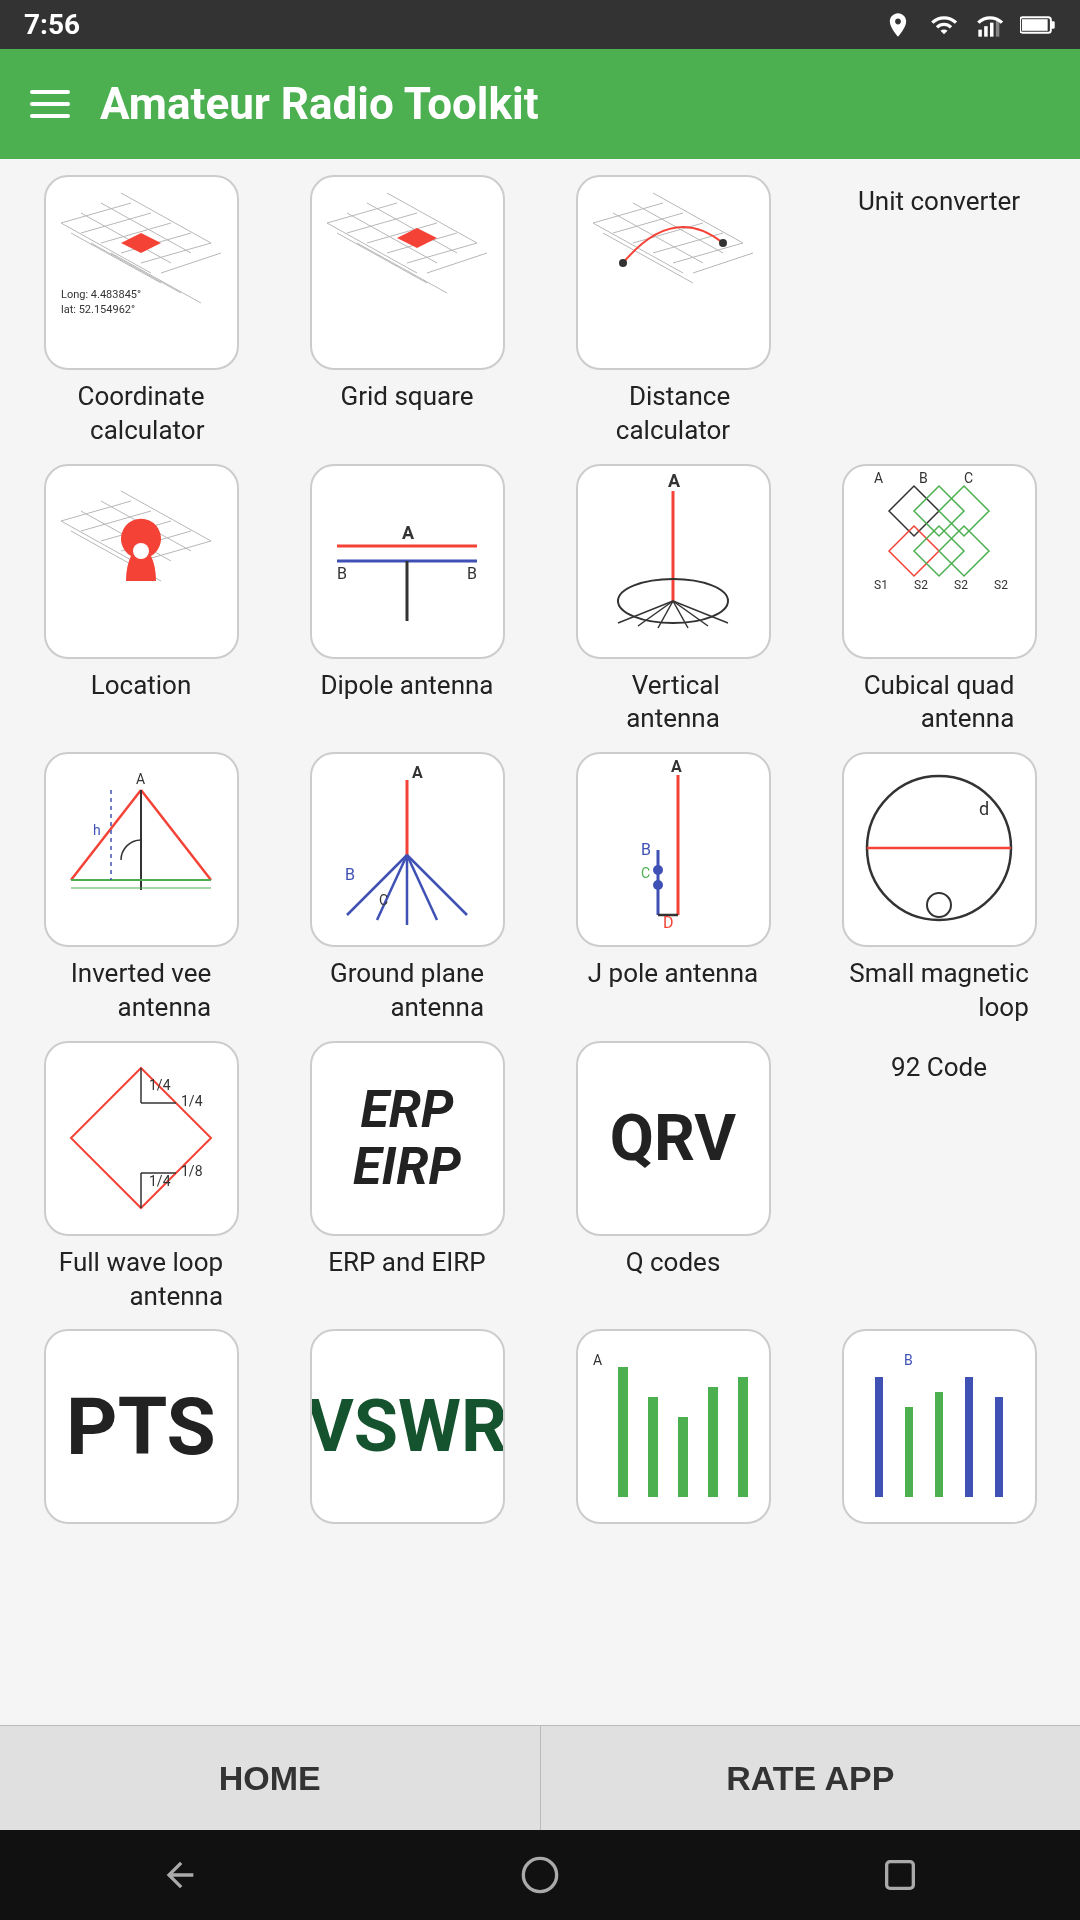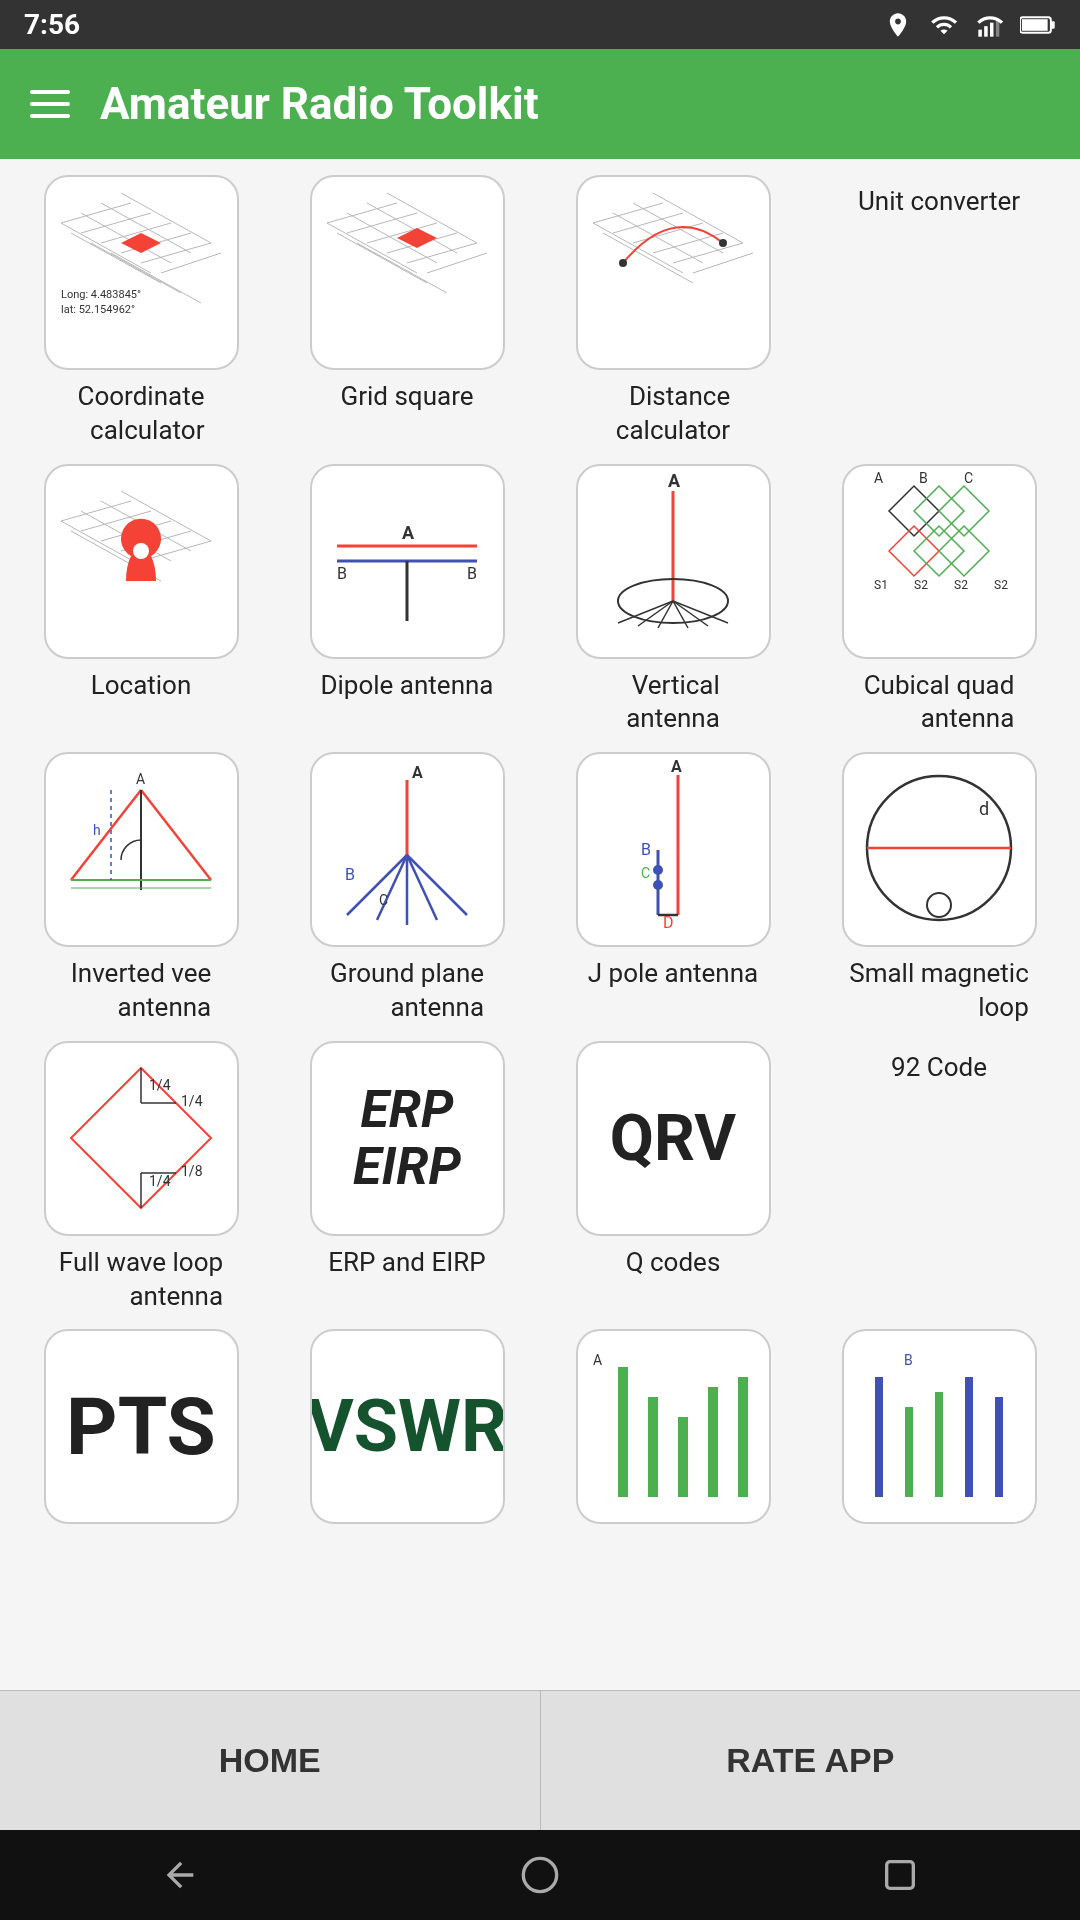--- a/index.html
+++ b/index.html
@@ -97,21 +97,21 @@
       margin-top: 10px;
       font-size: 26px;
       text-align: right;
       color: #222;
       line-height: 1.3;
     }
 
     
     .bottom-bar {
       display: flex;
-      height: 140px;
+      height: 105px;
       flex-shrink: 0;
       background: #c4b5fd;
     }
     .bottom-btn {
       flex: 1;
       display: flex;
       align-items: center;
       justify-content: center;
       font-size: 34px;
       font-weight: bold;

